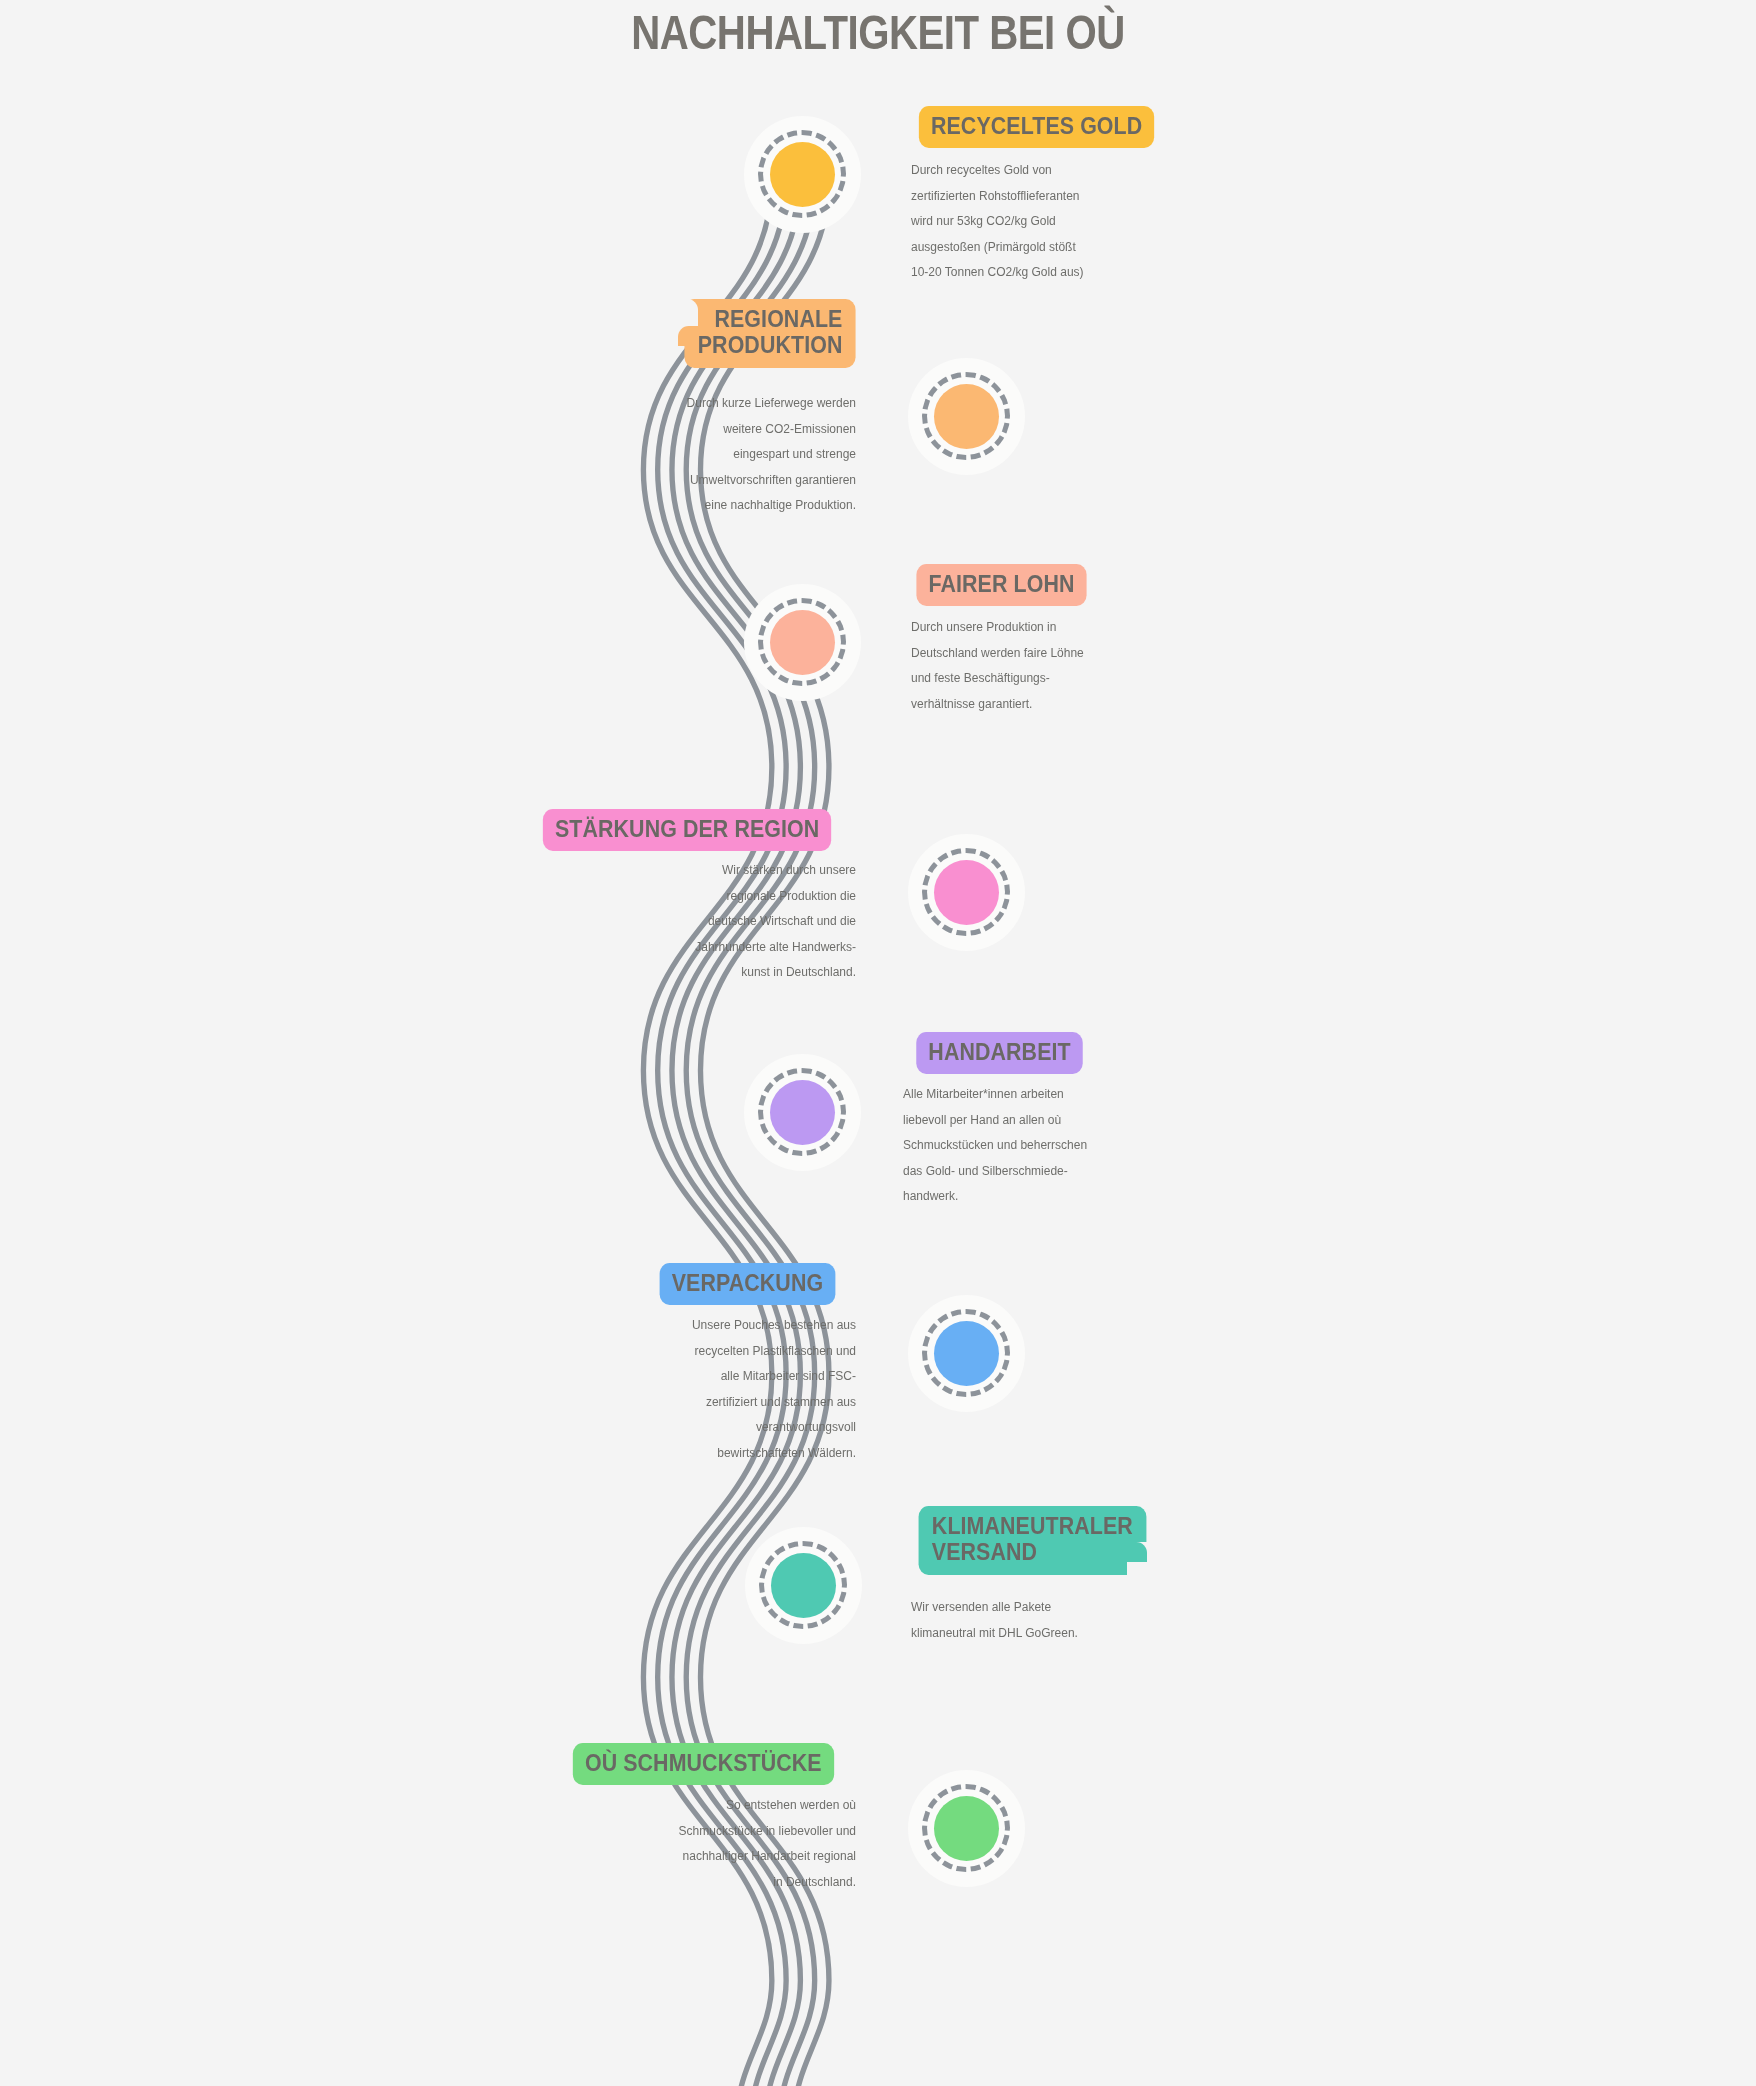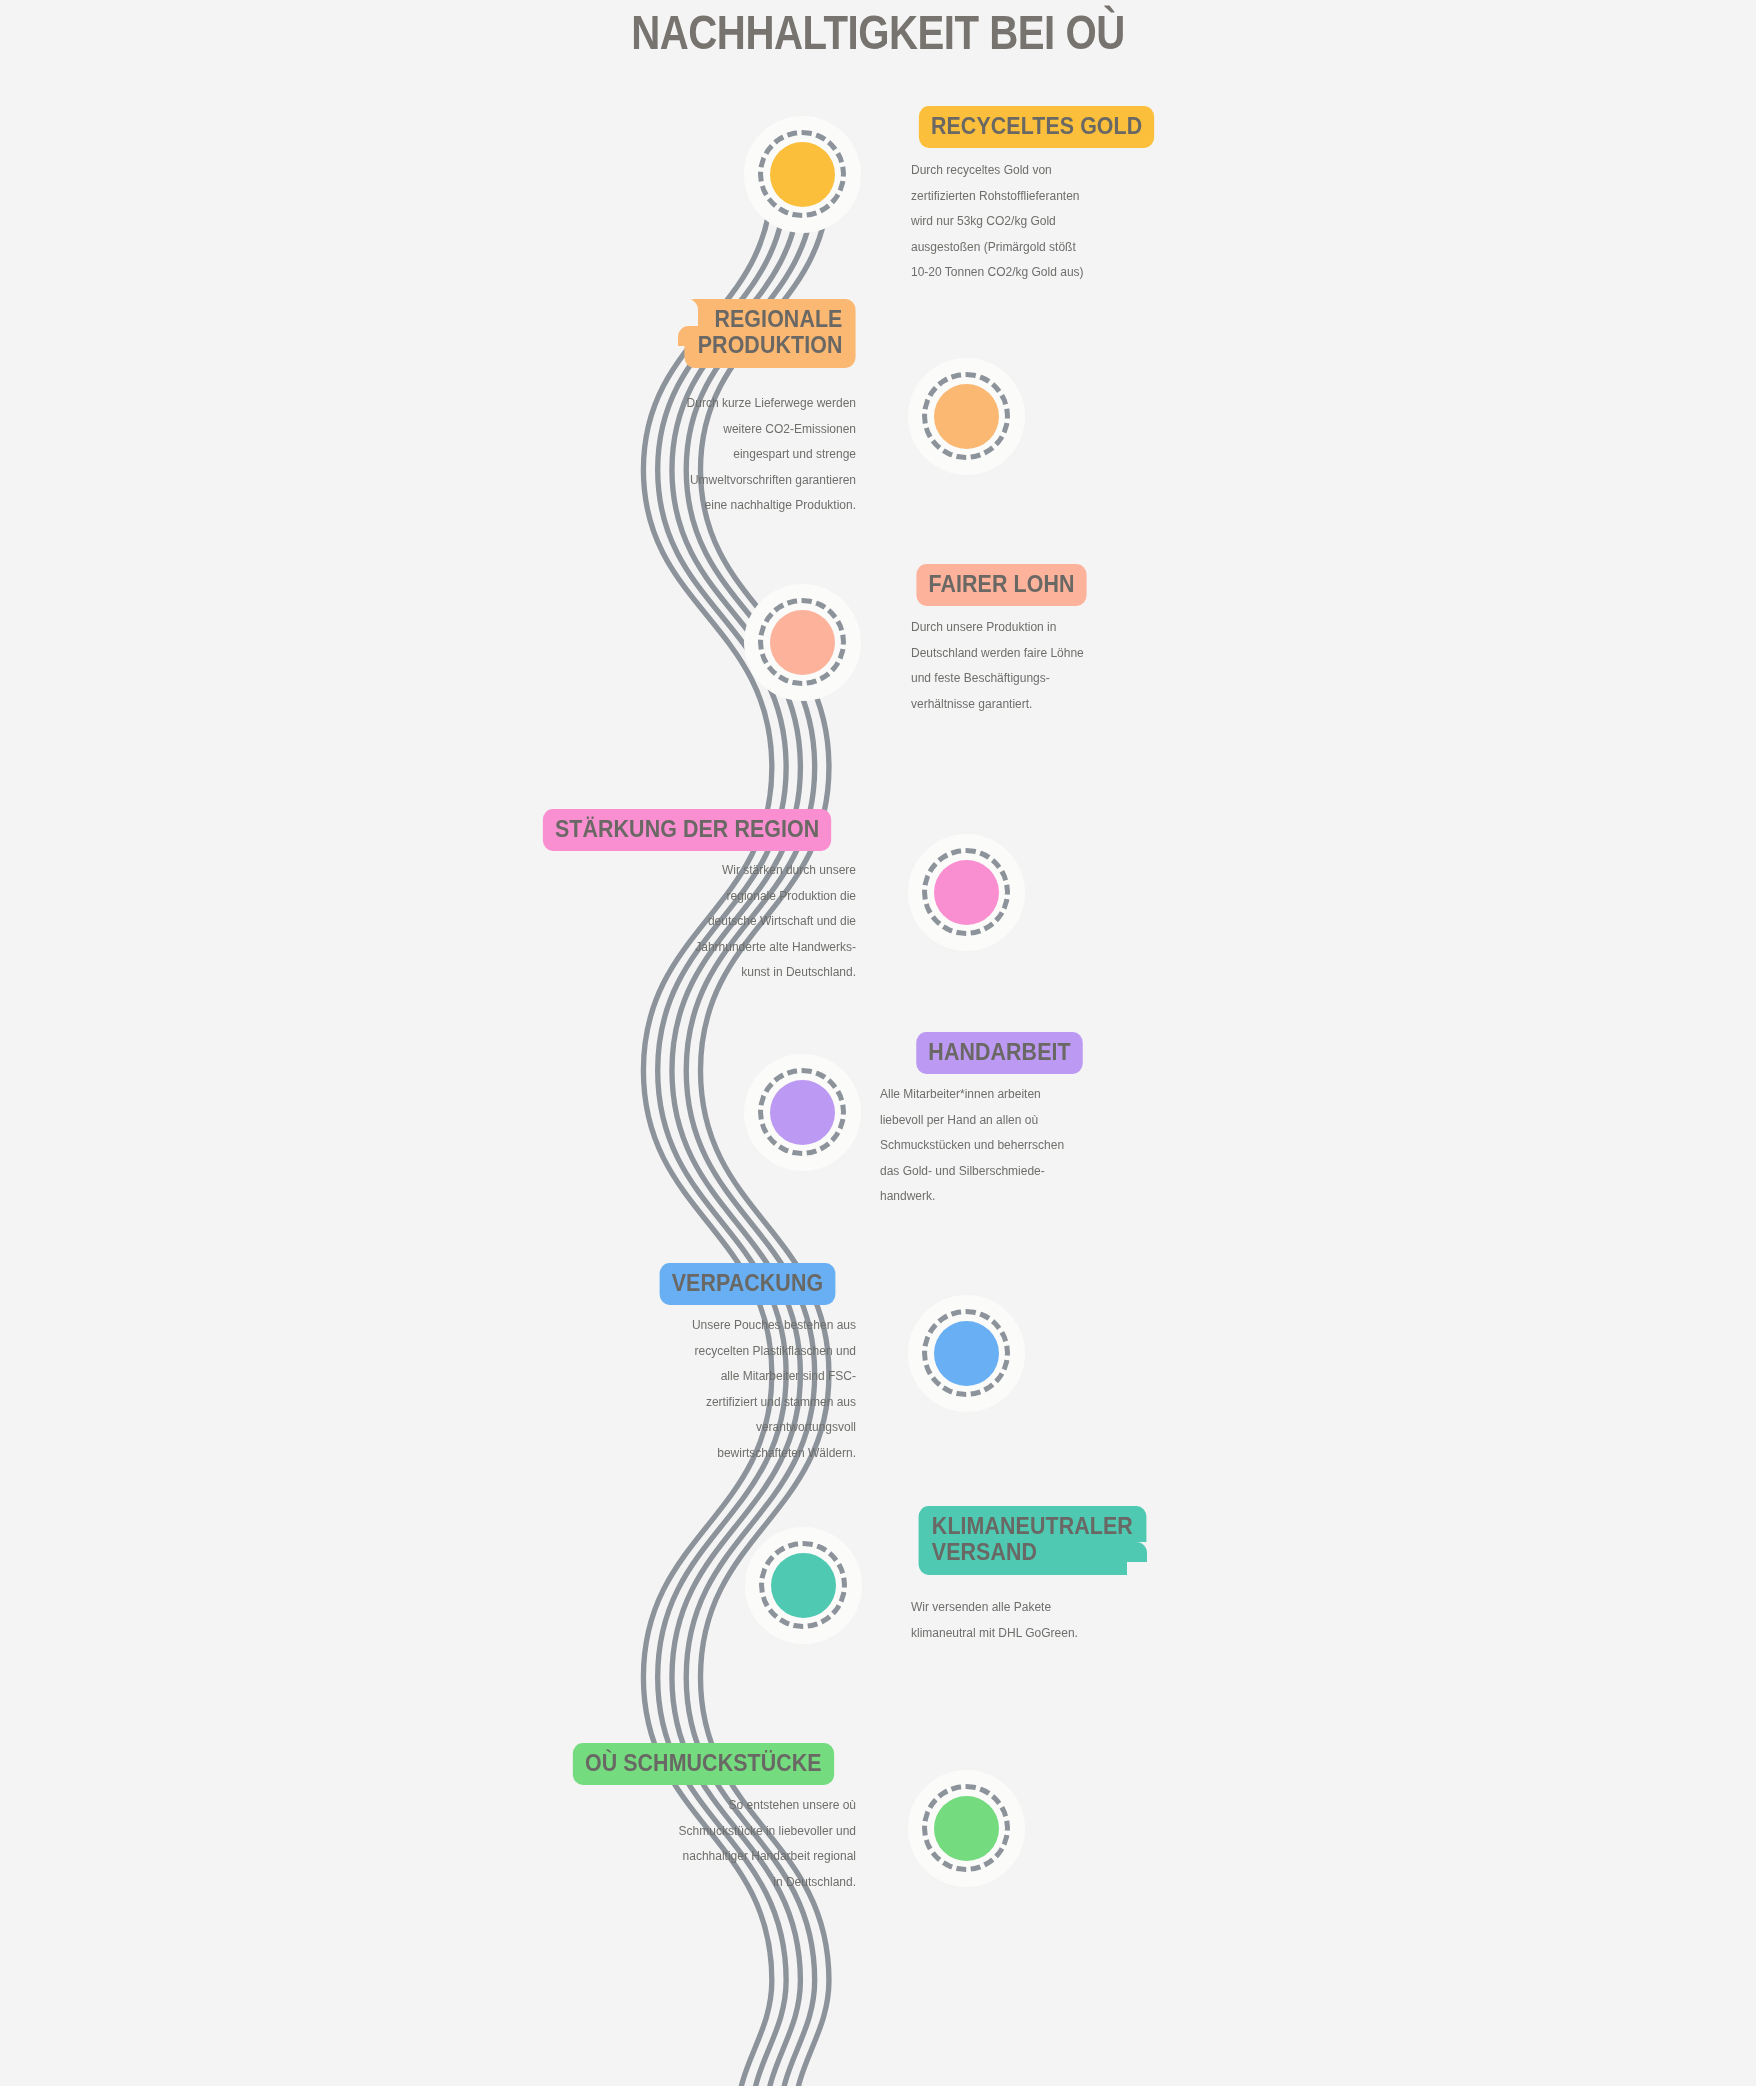--- a/index.html
+++ b/index.html
@@ -180,21 +180,21 @@
     <div>kunst in Deutschland.</div>
   </div>
 
   <div class="node" style="left:802px;top:1112px;">
     <div class="ring"></div>
     <div class="core" style="background:#BC99F2;"></div>
   </div>
   <div class="badge" style="left:910px;top:1032px;background:#BC99F2;">
     <span>HANDARBEIT</span>
   </div>
-  <div class="copy left" style="left:880px;top:1082px;width:369px;">
+  <div class="copy left" style="left:903px;top:1082px;width:369px;">
     <div>Alle Mitarbeiter*innen arbeiten</div>
     <div>liebevoll per Hand an allen où</div>
     <div>Schmuckstücken und beherrschen</div>
     <div>das Gold- und Silberschmiede-</div>
     <div>handwerk.</div>
   </div>
 
   <div class="node" style="left:966px;top:1353px;">
     <div class="ring"></div>
     <div class="core" style="background:#68AFF4;"></div>
@@ -228,20 +228,20 @@
   </div>
 
   <div class="node" style="left:966px;top:1828px;">
     <div class="ring"></div>
     <div class="core" style="background:#74DB7F;"></div>
   </div>
   <div class="badge" style="left:563px;top:1743px;background:#74DB7F;">
     <span>OÙ SCHMUCKSTÜCKE</span>
   </div>
   <div class="copy right" style="left:523px;top:1793px;width:333px;">
-    <div>So entstehen unsere où</div>
+    <div>So entstehen werden où</div>
     <div>Schmuckstücke in liebevoller und</div>
     <div>nachhaltiger Handarbeit regional</div>
     <div>in Deutschland.</div>
   </div>
 
 </div>
 
 
 </body></html>

